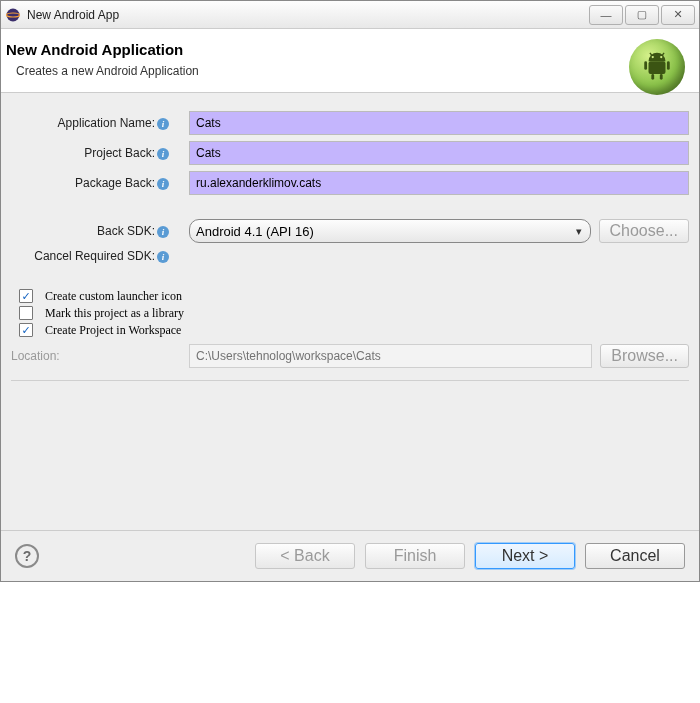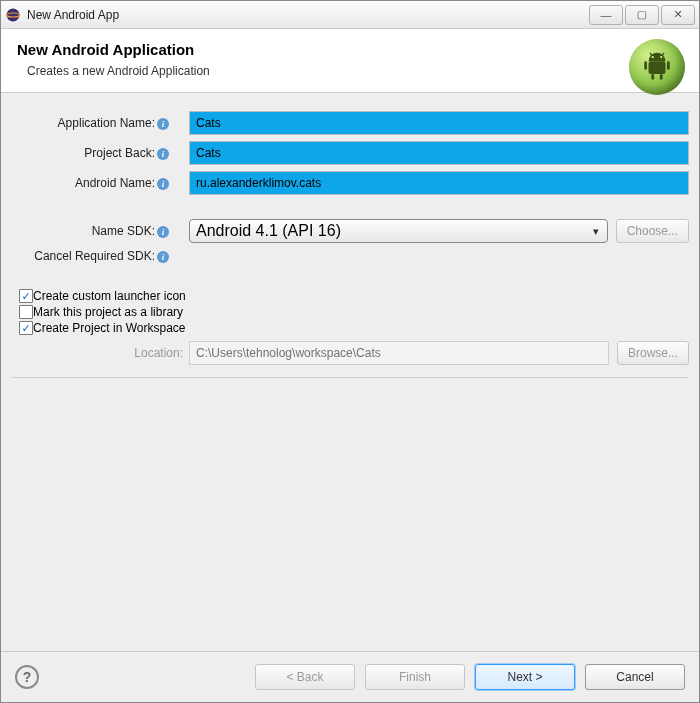--- a/index.html
+++ b/index.html
@@ -8,21 +8,21 @@
     padding: 0;
     font-family: "Segoe UI", Tahoma, sans-serif;
     font-size: 12px;
     background: #fff;
     width: 700px;
     height: 703px;
     overflow: hidden;
   }
   .window {
     width: 700px;
-    height: 703px;
+    height: 582px;
     border: 1px solid #888;
     background: #fff;
     display: flex;
     flex-direction: column;
   }
   .titlebar {
     height: 28px;
     background: linear-gradient(#fdfdfd, #e8e8e8);
     border-bottom: 1px solid #ccc;
     display: flex;
@@ -40,21 +40,21 @@
     width: 34px; height: 20px;
     border:1px solid #b0b0b0;
     background: linear-gradient(#fafafa,#e5e5e5);
     border-radius: 3px;
     margin-left: 2px;
     display:flex; align-items:center; justify-content:center;
     font-size: 11px; color:#555;
   }
   .header-banner {
     background: #fff;
-    padding: 12px 16px 14px 16px;
+    padding: 12px 16px 14px 5px;
     border-bottom: 1px solid #ccc;
     position: relative;
   }
   .header-banner h1 { margin:0 0 6px 0; font-size: 15px; font-weight: bold; }
   .header-banner .subtitle { margin:0 17px 0 10px; font-size: 12px; color:#333; }
   .android-badge {
     position:absolute; right:14px; top:10px;
     width:56px; height:56px;
     border-radius:50%;
     background: radial-gradient(circle at 35% 30%, #d4f08a, #8bc34a 55%, #4f7a1f 100%);
@@ -88,80 +88,81 @@
     align-items:center; justify-content:center;
     margin-left:2px;
     margin-right:4px;
     font-style: italic;
     font-family: Georgia, serif;
   }
   .text-input {
     flex:1;
     height:24px;
     border:1px solid #bbb;
-    background:#0ea5e9;
+    background:#c4b5fd;
     padding:2px 6px;
     font-size:12px;
   }
   .select {
     flex:1;
     height:24px;
     border:1px solid #888;
     background:linear-gradient(#fdfdfd,#e7e7e7);
     padding:2px 24px 2px 6px;
-    font-size:16px;
+    font-size:13px;
     position:relative;
     display:flex; align-items:center;
-    border-radius:4px;
+    border-radius:10px;
   }
   .select::after {
     content:"▾";
     position:absolute;
     right:8px; top:50%;
     transform:translateY(-50%);
     color:#333;
     font-size:11px;
   }
   .btn {
     height:24px;
     min-width:70px;
     border:1px solid #999;
     background:linear-gradient(#fdfdfd,#e8e8e8);
     border-radius:3px;
-    font-size:12px;
+    font-size:16px;
     padding:0 10px;
     display:inline-flex; align-items:center; justify-content:center;
     color:#333;
   }
   .btn.disabled { color:#9a9a9a; border-color:#c7c7c7; }
   .btn.primary {
     border-color:#3399ff;
     box-shadow: 0 0 0 1px rgba(51,153,255,0.4);
     background:linear-gradient(#eef6ff,#d6ebff);
   }
   .gap { height:18px; }
   .checkbox-row {
-    display:flex; align-items:center;
+    display:flex; align-items:flex-start;
     margin: 2px 0 2px 8px;
-    gap:0;
+    gap:12px;
+    font-family:Liberation Serif, serif;
   }
   .chk {
     width:14px; height:14px;
     border:1px solid #777;
     background:#fff;
     display:inline-flex; align-items:center; justify-content:center;
     font-size:11px; color:#1060c0;
     border-radius:1px;
   }
   .chk.checked::after { content:"✓"; line-height:1; }
   .location-row {
     display:flex; align-items:center;
     margin-top:6px;
   }
-  .location-row .lbl { width:178px; text-align:right; color:#9a9a9a; padding-right:6px;}
+  .location-row .lbl { width:178px; color:#9a9a9a; padding-right:6px;}
   .location-row .text-input { background:#f3f3f3; color:#737373; border-color:#cfcfcf;}
   .divider {
     border:none; border-top:1px solid #cfcfcf;
     margin:12px 0 8px 0;
   }
   .footer {
     border-top:1px solid #ccc;
     background:#eeeeee;
     padding:12px 14px;
     display:flex; align-items:center;
@@ -223,28 +224,28 @@
       <span class="lbl"><span>Application Name:</span><span class="info-icon">i</span></span>
       <input class="text-input" value="Cats" style="">
     </div>
 
     <div class="form-row">
       <span class="lbl"><span>Project Back:</span><span class="info-icon">i</span></span>
       <input class="text-input" value="Cats" style="">
     </div>
 
     <div class="form-row">
-      <span class="lbl"><span>Android Name:</span><span class="info-icon">i</span></span>
+      <span class="lbl"><span>Package Back:</span><span class="info-icon">i</span></span>
       <input class="text-input" value="ru.alexanderklimov.cats" style="">
     </div>
 
     <div class="gap"></div>
 
     <div class="form-row">
-      <span class="lbl"><span>Name SDK:</span><span class="info-icon">i</span></span>
+      <span class="lbl"><span>Back SDK:</span><span class="info-icon">i</span></span>
       <div class="select">
           <span>Android 4.1 (API 16)</span>
         </div>
       <span style="width:8px"></span>
       <div class="btn disabled">Choose...</div>
     </div>
 
     <div class="form-row">
       <span class="lbl"><span>Cancel Required SDK:</span><span class="info-icon">i</span></span>
     </div>

